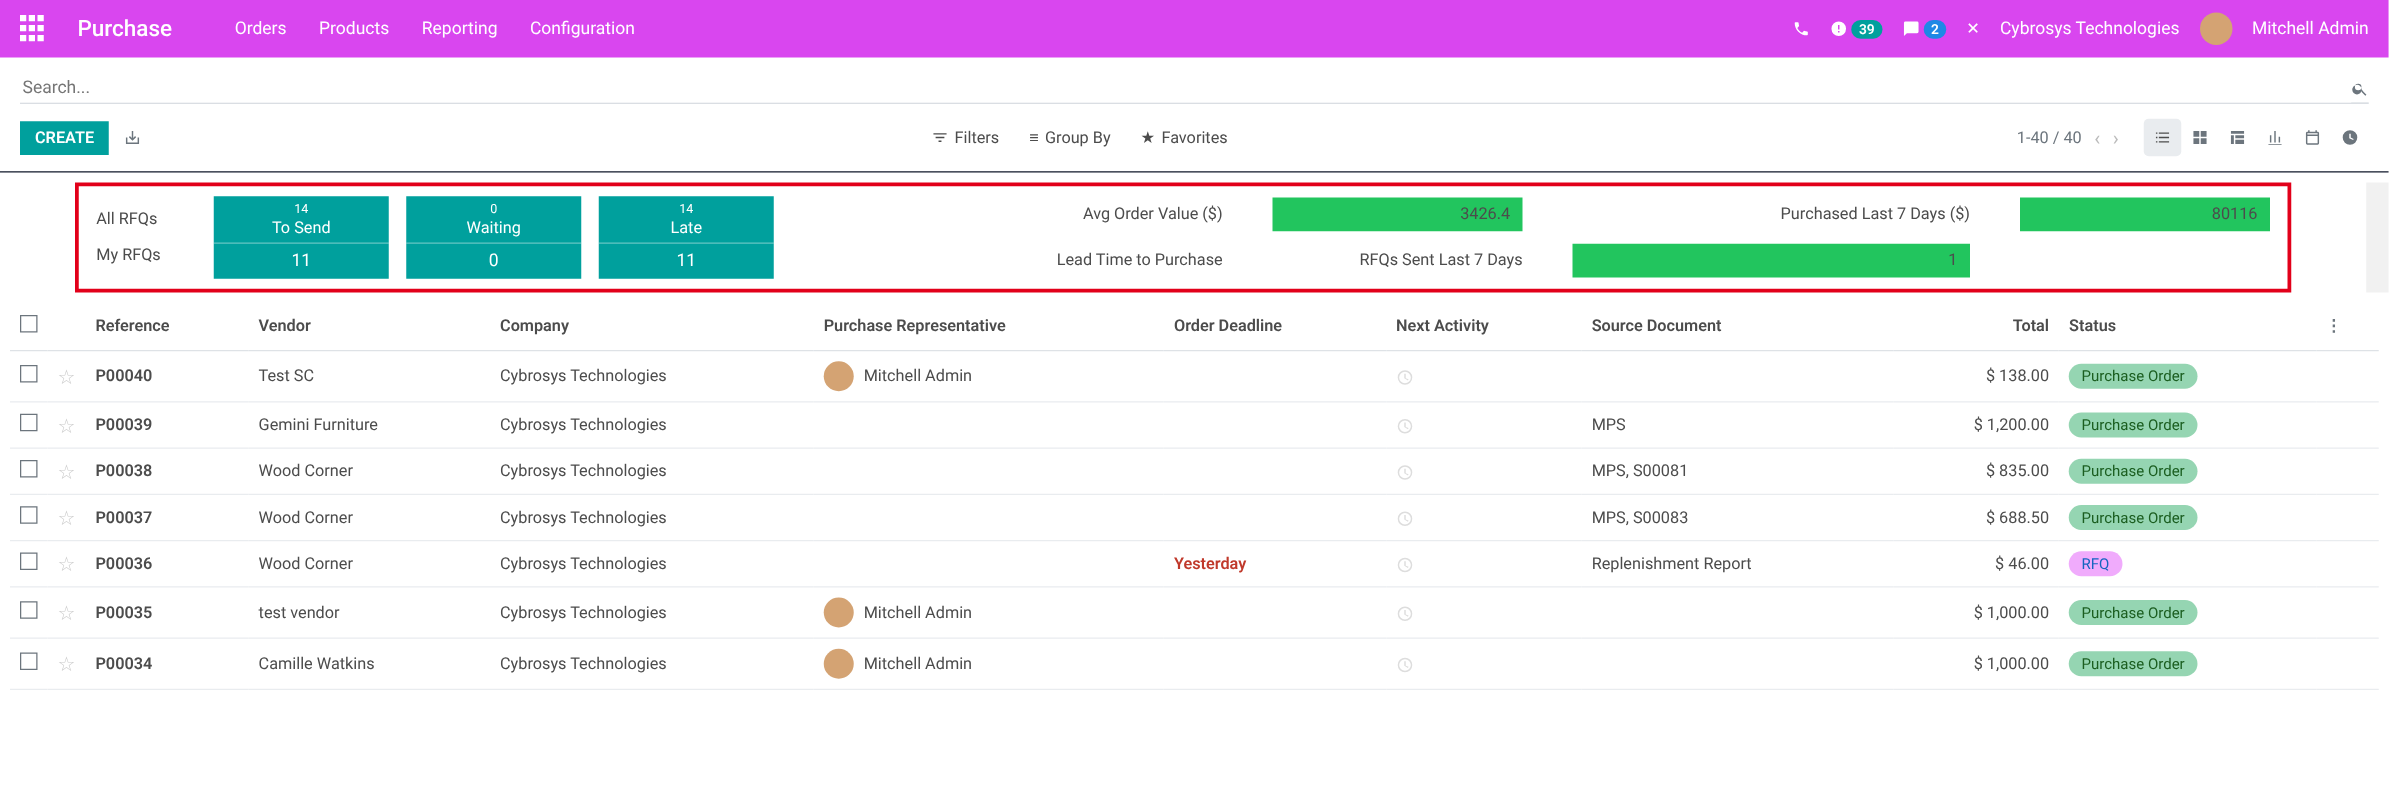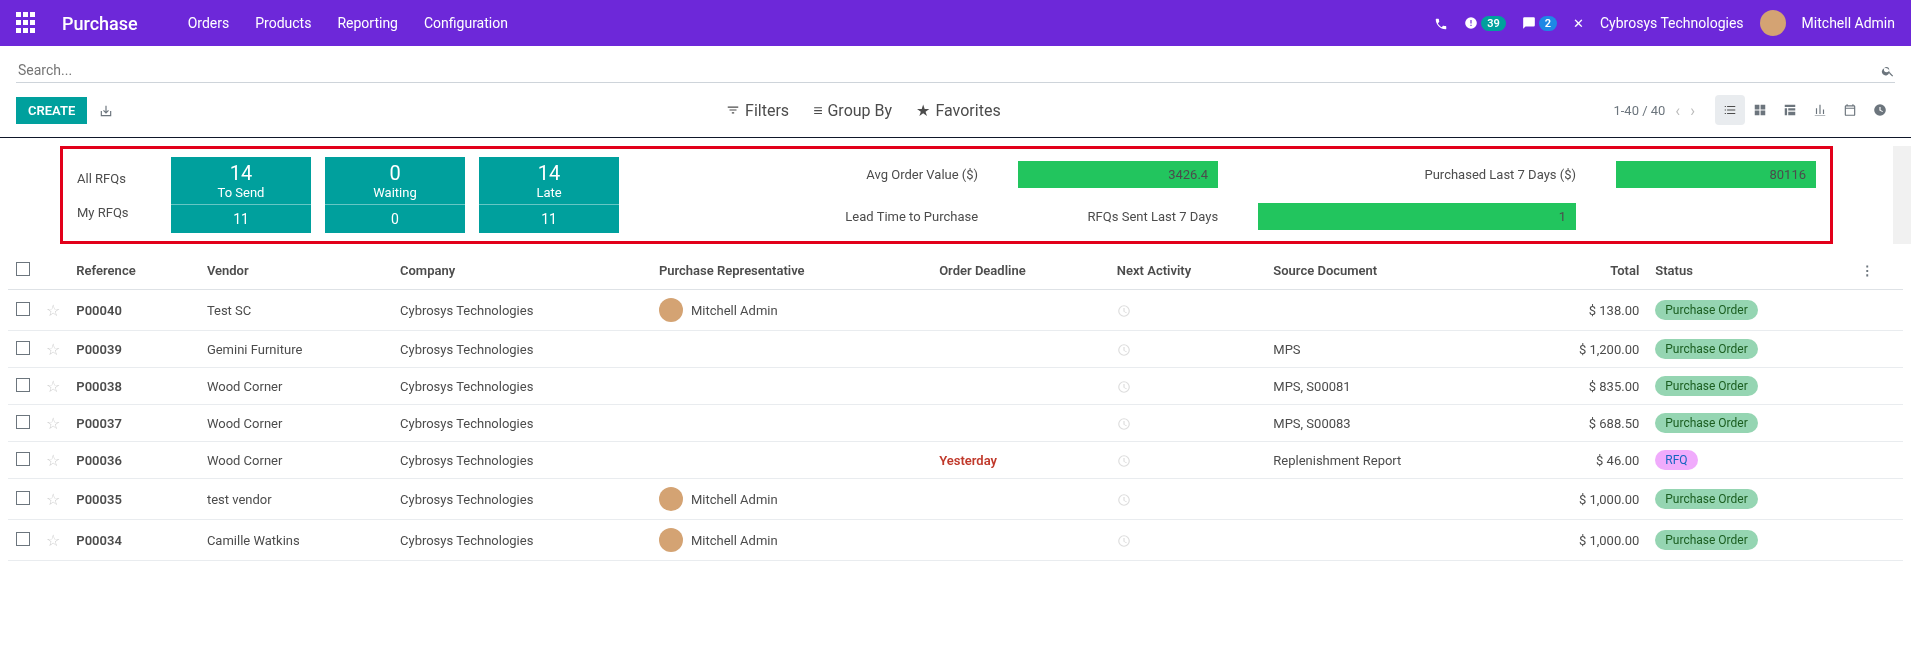--- a/index.html
+++ b/index.html
@@ -1,53 +1,53 @@
 <!DOCTYPE html>
 <html><head>
 <meta charset="utf-8">
 <style>
 * { margin: 0; padding: 0; box-sizing: border-box; font-family: -apple-system, BlinkMacSystemFont, "Segoe UI", Roboto, sans-serif; }
 body { background: #fff; font-size: 13px; color: #4c4c4c; }
 
-.topbar { background: #6d28d9; color: #fff; height: 46px; display: flex; align-items: center; padding: 0 16px; }
+.topbar { background: #d946ef; color: #fff; height: 46px; display: flex; align-items: center; padding: 0 16px; }
 .app-icon { width: 22px; height: 22px; margin-right: 24px; display: flex; flex-wrap: wrap; gap: 2px; }
 .app-icon span { width: 5px; height: 5px; background: #fff; }
 .app-title { font-size: 18px; font-weight: 500; margin-right: 50px; }
 .nav-menu { display: flex; gap: 26px; }
 .nav-item { color: #fff; font-size: 14px; cursor: pointer; text-align: center; }
 .top-right { margin-left: auto; display: flex; align-items: center; gap: 16px; }
 .badge-wrap { position: relative; display: flex; align-items: center; }
 .badge { background: #00a09d; color: #fff; border-radius: 10px; font-size: 11px; padding: 1px 6px; margin-left: 3px; font-weight: 600; }
 .badge.blue { background: #1e88e5; }
 .avatar { width: 26px; height: 26px; border-radius: 50%; background: #d4a373; display: inline-block; }
 
 .header-row { display: flex; align-items: center; padding: 12px 16px 8px; }
 .page-title { font-size: 18px; color: #5f5f5f; font-weight: 400; flex: 1; }
 .search-wrap { flex: 1; position: relative; display: flex; align-items: center; border-bottom: 1px solid #ced4da; }
 .search-input { flex: 1; border: none; outline: none; font-size: 14px; padding: 4px 2px; color: #6c757d; }
 .search-icon { color: #6c757d; font-size: 16px; }
 
 .ctrl-row { display: flex; align-items: center; padding: 4px 16px 12px; border-bottom: 1px solid #0f172a; }
 .create-btn { background: #00a09d; color: #fff; border: none; padding: 6px 12px; font-weight: 600; font-size: 13px; cursor: pointer; text-transform: uppercase; margin-right: 12px; }
 .dl-icon { color: #6c757d; font-size: 14px; cursor: pointer; }
-.ctrl-center { margin-left: auto; display: flex; align-items: center; gap: 24px; color: #4c4c4c; font-size: 16px; }
+.ctrl-center { margin-left: auto; display: flex; align-items: center; gap: 24px; color: #4c4c4c; font-size: 13px; }
 .ctrl-btn { display: flex; align-items: center; gap: 5px; cursor: pointer; }
 .ctrl-right { margin-left: auto; display: flex; align-items: center; gap: 20px; }
 .pager { display: flex; align-items: center; gap: 10px; font-size: 13px; color: #6c757d; }
 .pager-arrow { color: #bbb; cursor: pointer; font-size: 16px; }
 .view-toggles { display: flex; gap: 0; align-items: center; }
 .view-btn { width: 30px; height: 30px; display: flex; align-items: center; justify-content: center; color: #6c757d; cursor: pointer; font-size: 15px; }
 .view-btn.active { background: #e9ecef; color: #4c4c4c; border-radius: 4px; }
 
 .stats-box { border: 3px solid #e2001a; margin: 8px 60px 8px 60px; padding: 8px 14px; display: flex; align-items: stretch; gap: 20px; }
 .stats-left { display: flex; gap: 14px; align-items: stretch; }
 .stats-labels { display: flex; flex-direction: column; justify-content: space-around; font-size: 13px; color: #4c4c4c; padding: 4px 0; min-width: 80px; }
 .stat-pill { background: #00a09d; color: #fff; width: 140px; display: flex; flex-direction: column; text-align: center; }
 .stat-pill .top { padding: 6px 0 4px; border-bottom: 1px solid rgba(255,255,255,0.4); }
-.stat-pill .num { display: block; font-size: 20px; line-height: 1; }
+.stat-pill .num { display: block; font-size: 10px; line-height: 1; }
 .stat-pill .lbl { display: block; font-size: 13px; margin-top: 2px; }
 .stat-pill .bot { padding: 6px 0; font-size: 14px; }
 .stats-right { flex: 1; display: grid; grid-template-columns: auto 200px auto 200px; gap: 8px 40px; align-items: center; margin-left: 40px; }
 .stats-right .lbl { font-size: 13px; color: #4c4c4c; text-align: right; }
 .stats-right .val { background: #22c55e; text-align: right; padding: 6px 10px; font-size: 13px; color: #4c4c4c; min-width: 150px; }
 
 .table-wrap { padding: 0 8px; }
 table { width: 100%; border-collapse: collapse; }
 th { text-align: left; font-weight: 600; font-size: 13px; color: #4c4c4c; padding: 10px 8px; border-bottom: 1px solid #dee2e6; }
 th.right, td.right { text-align: right; }

